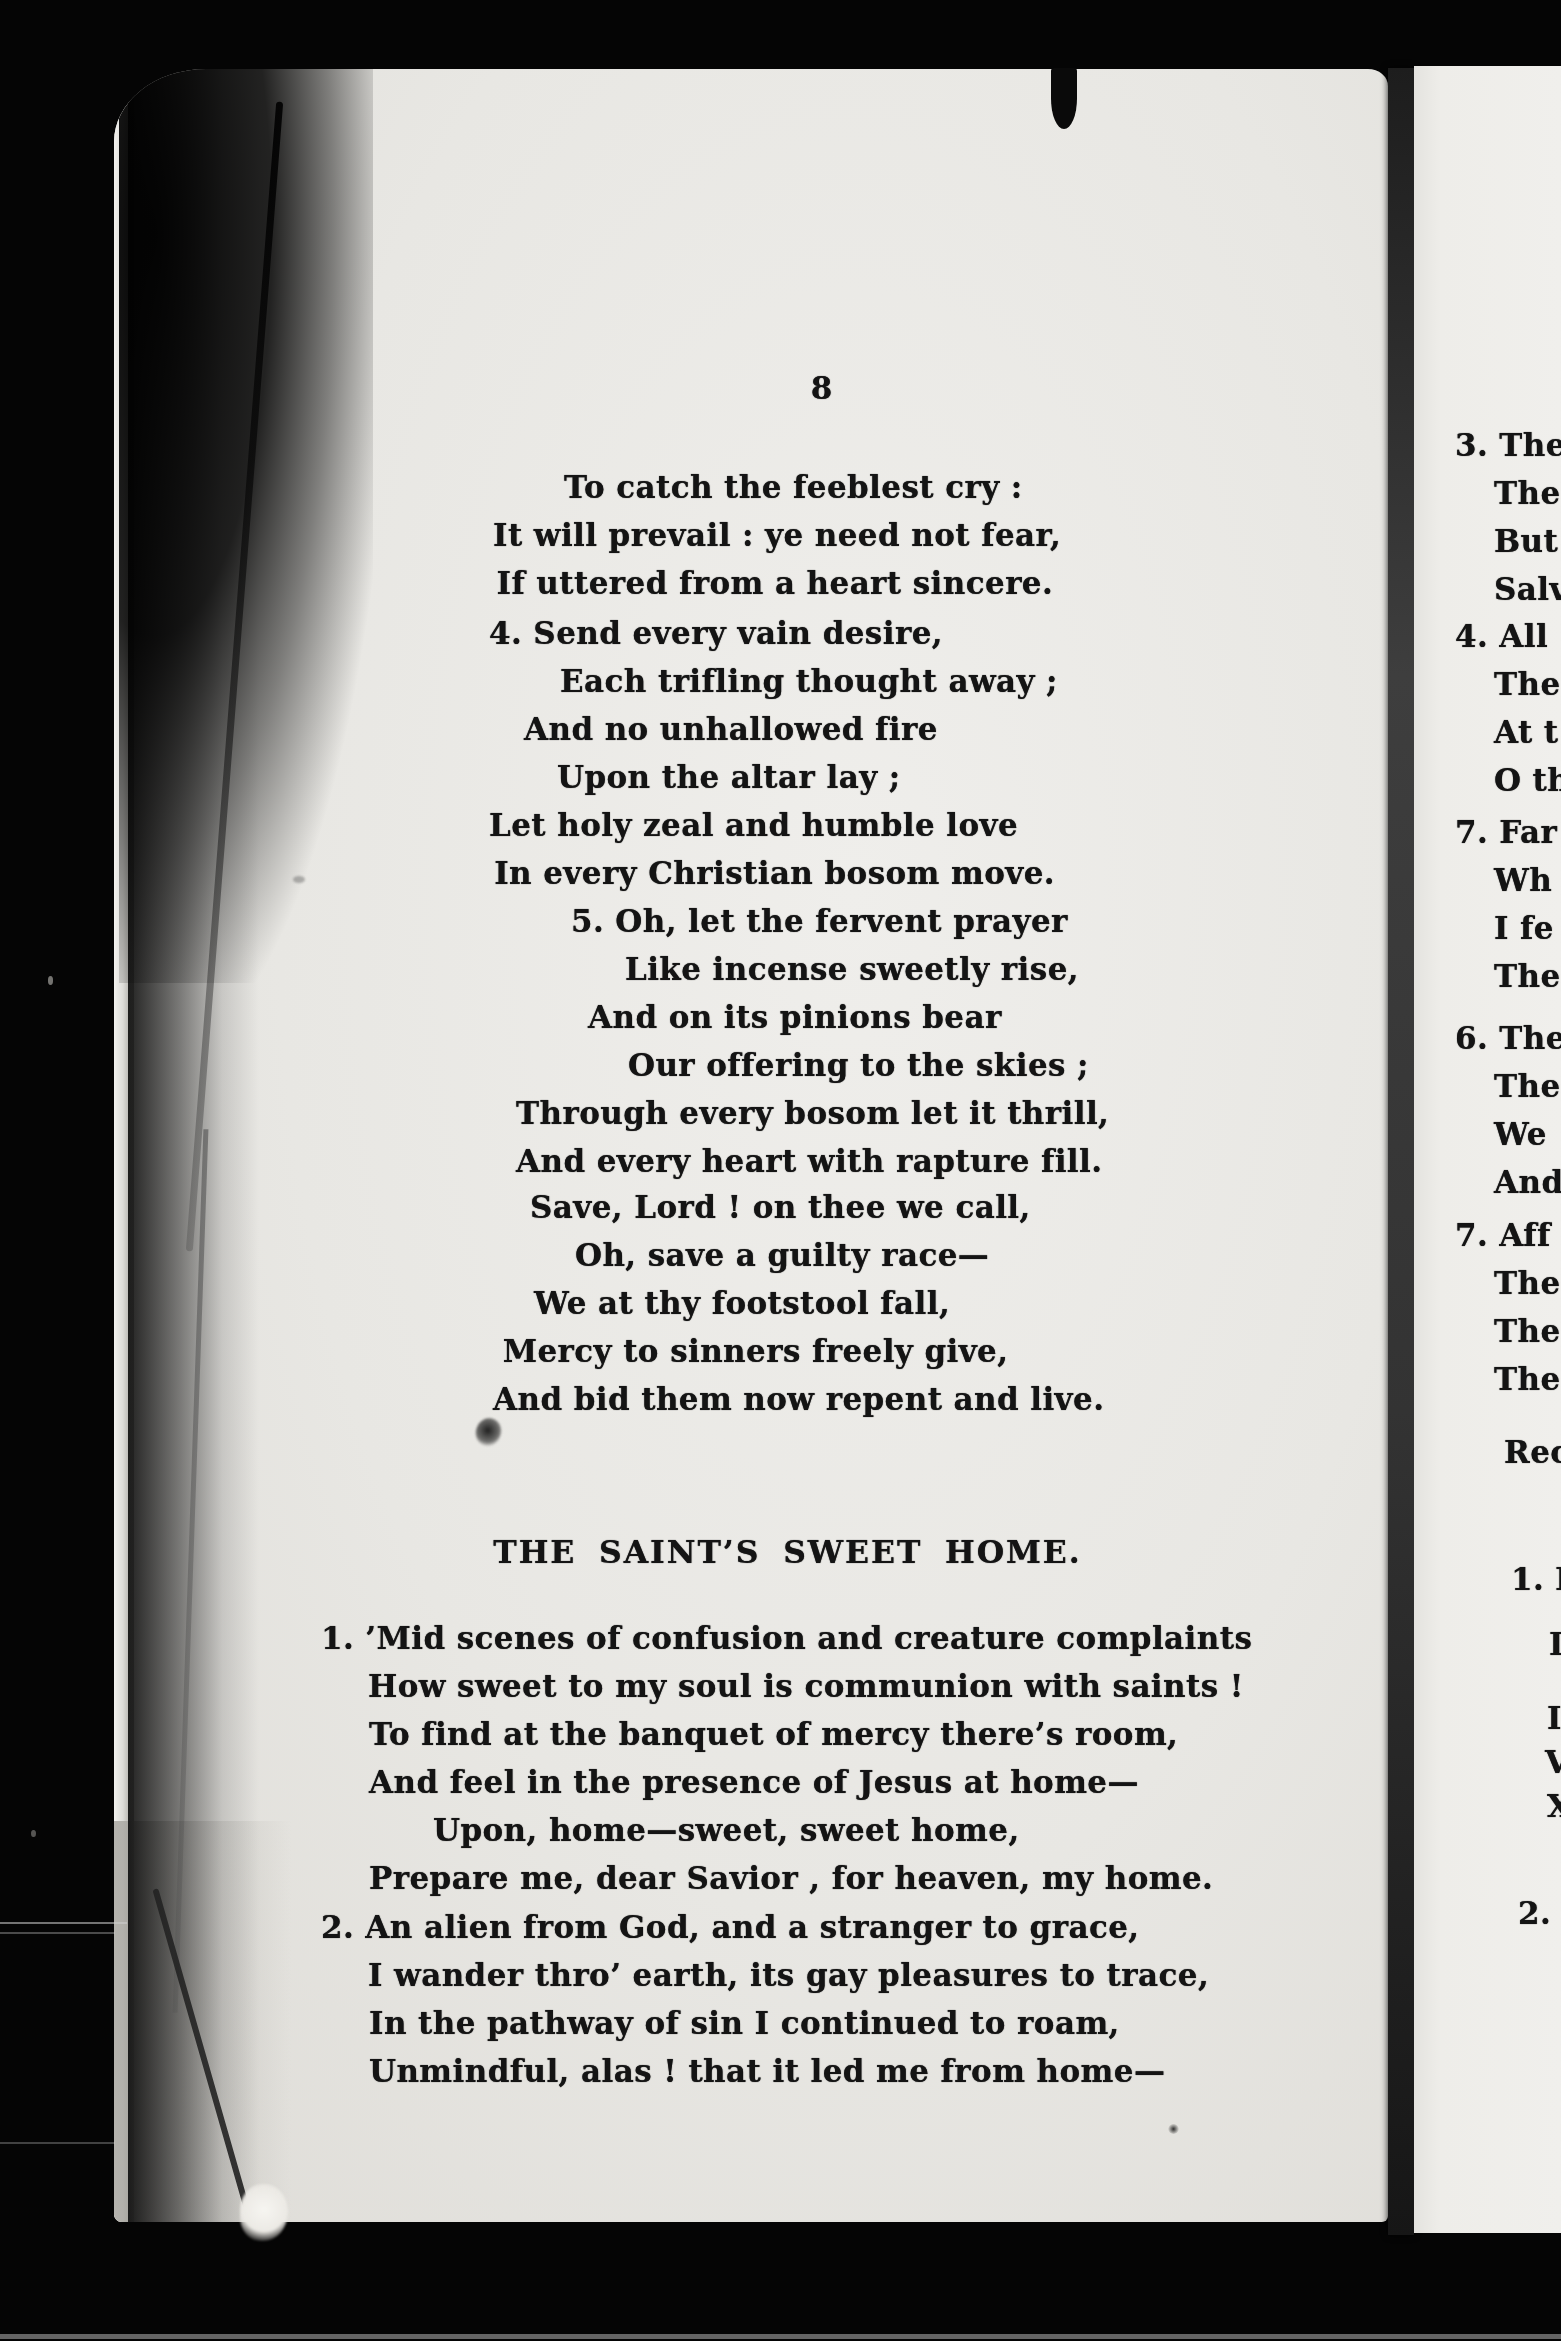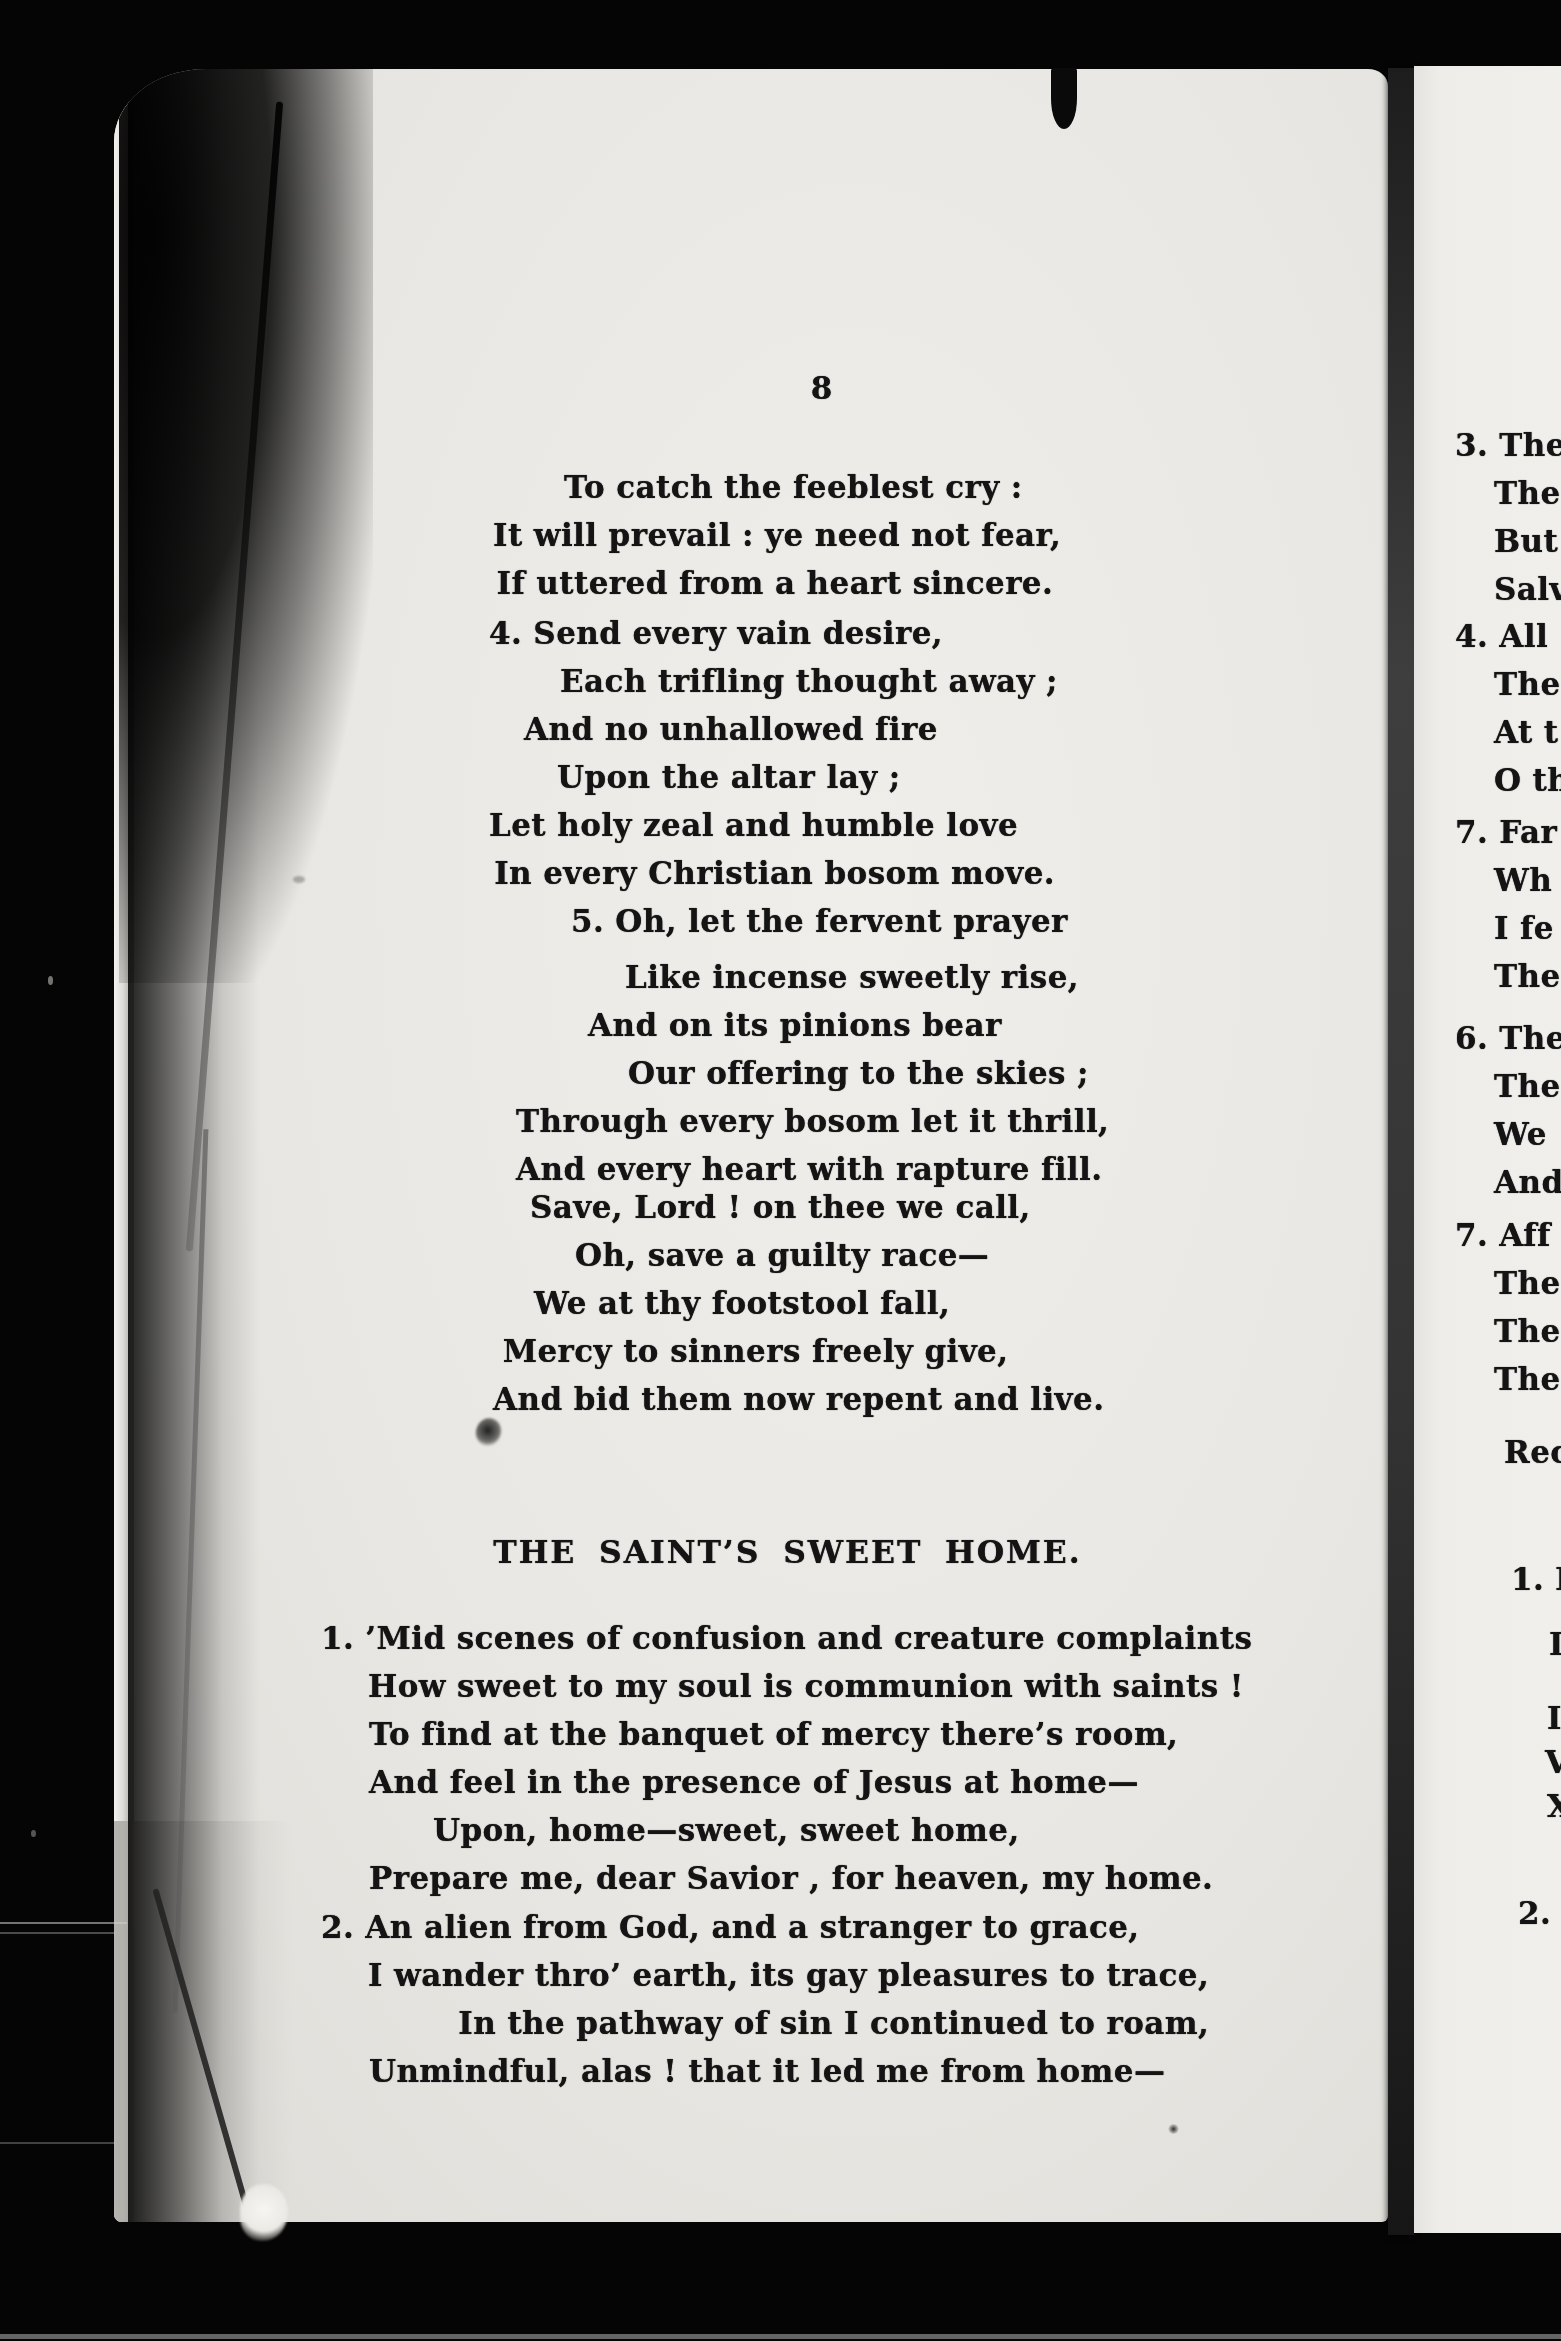--- a/index.html
+++ b/index.html
@@ -107,21 +107,21 @@
       <div class="line" style="margin-left: 0px;">4. Send every vain desire,</div>
       <div class="line" style="margin-left: 71px;">Each trifling thought away ;</div>
       <div class="line" style="margin-left: 35px;">And no unhallowed fire</div>
       <div class="line" style="margin-left: 68px;">Upon the altar lay ;</div>
       <div class="line" style="margin-left: 0px;">Let holy zeal and humble love</div>
       <div class="line" style="margin-left: 5.2px;">In every Christian bosom move.</div>
     </div>
 
   <div class="stanza s-5 ink">
       <div class="line" style="margin-left: 55px;">5. Oh, let the fervent prayer</div>
-      <div class="line" style="margin-left: 109px; margin-top: 8px;">Like incense sweetly rise,</div>
+      <div class="line" style="margin-left: 109px;">Like incense sweetly rise,</div>
       <div class="line" style="margin-left: 72px;">And on its pinions bear</div>
       <div class="line" style="margin-left: 112px;">Our offering to the skies ;</div>
       <div class="line" style="">Through every bosom let it thrill,</div>
       <div class="line" style="margin-left: 0px;">And every heart with rapture fill.</div>
     </div>
 
   <div class="stanza s-s ink">
       <div class="line" style="margin-left: 37px;">Save, Lord ! on thee we call,</div>
       <div class="line" style="margin-left: 82px;">Oh, save a guilty race—</div>
       <div class="line" style="margin-left: 41px;">We at thy footstool fall,</div>
@@ -136,21 +136,21 @@
       <div class="line" style="margin-left: 47px;">How sweet to my soul is communion with saints !</div>
       <div class="line" style="margin-left: 48px;">To find at the banquet of mercy there’s room,</div>
       <div class="line" style="margin-left: 48px;">And feel in the presence of Jesus at home—</div>
       <div class="line" style="margin-left: 112px;">Upon, home—sweet, sweet home,</div>
       <div class="line" style="margin-left: 48px;">Prepare me, dear Savior , for heaven, my home.</div>
     </div>
 
   <div class="stanza v-2 ink">
       <div class="line" style="margin-left: 0px;">2. An alien from God, and a stranger to grace,</div>
       <div class="line" style="margin-left: 47px;">I wander thro’ earth, its gay pleasures to trace,</div>
-      <div class="line" style="margin-left: 48px; text-align: right;">In the pathway of sin I continued to roam,</div>
+      <div class="line" style="margin-left: 48px;">In the pathway of sin I continued to roam,</div>
       <div class="line" style="margin-left: 48px;">Unmindful, alas ! that it led me from home—</div>
     </div>
 
   <div class="divider"></div>
 
   <div class="page-right">
     <div class="rgroup rg-3 ink">
         <div class="line" style="margin-left: 0px;">3. The</div>
         <div class="line" style="margin-left: 39px;">The</div>
         <div class="line" style="margin-left: 39px;">But</div>

